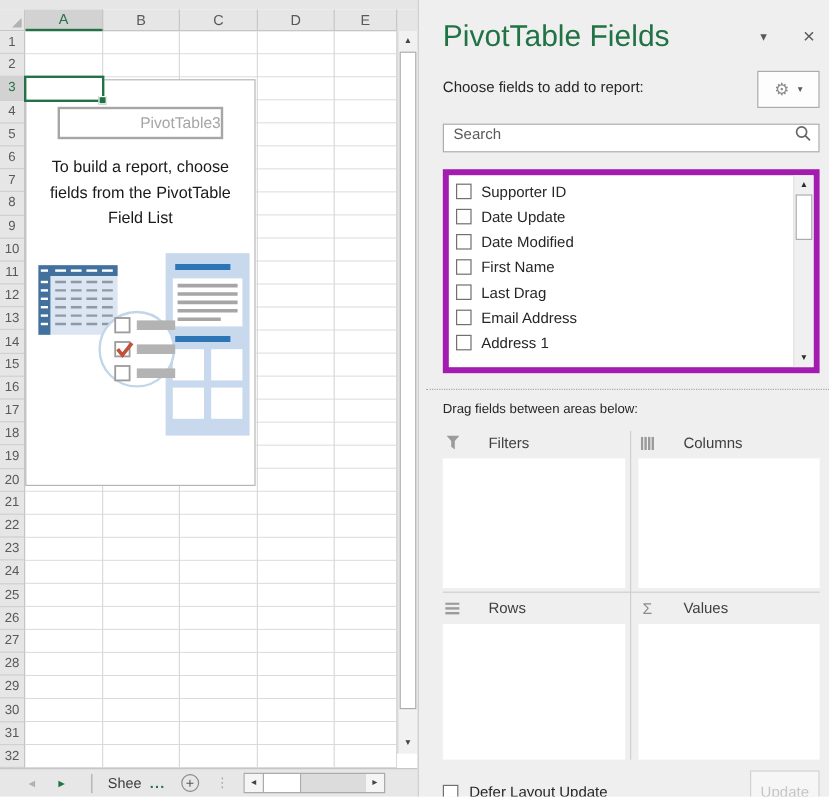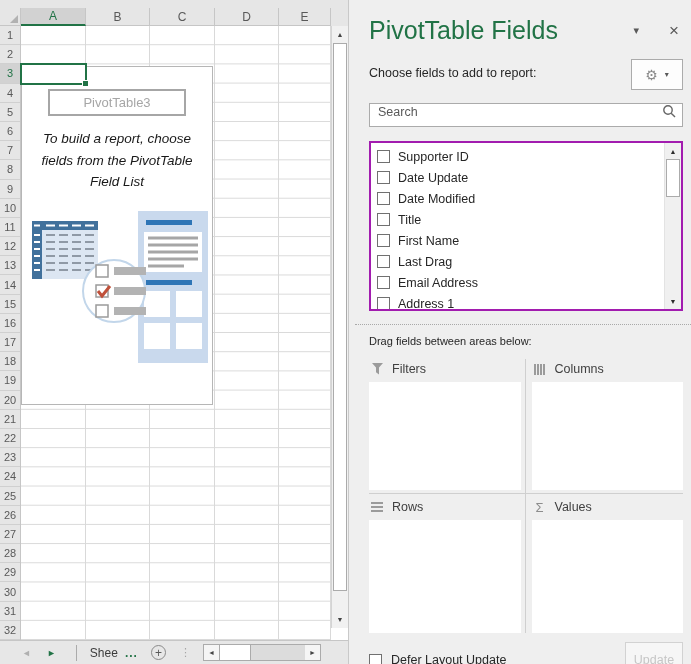--- a/index.html
+++ b/index.html
@@ -28,22 +28,22 @@
   .vscroll{position:absolute;right:0;top:26px;width:17px;height:602px;background:#f1f1f1;border-left:1px solid #d4d4d4;
            box-sizing:border-box;display:flex;flex-direction:column;}
   .s-arrow{height:17px;flex:0 0 auto;display:flex;align-items:center;justify-content:center;font-size:7px;color:#444;}
   .vthumb{margin:0 1px;height:548px;flex:0 0 auto;background:#fff;border:1px solid #ababab;box-sizing:border-box;}
   .s-track{flex:1;}
 
   
   .overlay{position:absolute;left:21px;top:66px;width:192px;height:339px;background:#fff;border:1px solid #b6b6b6;
            box-sizing:border-box;text-align:center;z-index:2;}
   .name-box{width:138px;height:27px;margin:22px auto 0;border:2px solid #a6a6a6;box-sizing:border-box;
-            color:#a6a6a6;font-size:13px;line-height:23px;}
-  .overlay-msg{margin:12px 8px 0;font-size:13.5px;color:#191919;line-height:1.6;font-style:italic;}
+            color:#a6a6a6;font-size:13px;line-height:23px;text-align:right;}
+  .overlay-msg{margin:12px 8px 0;font-size:13.5px;color:#191919;line-height:1.6;}
   .overlay svg{margin-top:16px;}
 
   .selcell{position:absolute;left:20px;top:63px;width:67px;height:22px;border:2px solid #217346;box-sizing:border-box;
            background:#fff;z-index:3;}
   .selcell::after{content:'';position:absolute;right:-4px;bottom:-4px;width:5px;height:5px;background:#217346;border:1px solid #fff;}
 
   
   .tabbar{position:absolute;left:0;top:640px;width:348px;height:24px;background:#e7e7e7;border-top:1px solid #c6c6c6;
           box-sizing:border-box;display:flex;align-items:center;}
   .nav-prev{color:#b0b0b0;font-size:9px;margin-left:22px;}
@@ -70,36 +70,36 @@
   .choose-row{margin-top:14px;display:flex;align-items:flex-start;}
   .choose-label{font-size:12.5px;color:#262626;padding-top:7px;}
   .gear-btn{margin-left:auto;width:52px;height:31px;background:#fdfdfd;border:1px solid #ababab;box-sizing:border-box;
             display:flex;align-items:center;justify-content:center;gap:7px;}
   .gear-glyph{font-size:14px;color:#8a8a8a;font-family:"DejaVu Sans",sans-serif;line-height:1;}
   .sm-chevron{font-size:8px;color:#595959;}
   .search-box{margin-top:13px;height:24px;background:#fff;border:1px solid #ababab;box-sizing:border-box;
               display:flex;align-items:flex-start;padding:0 6px;}
   .search-input{flex:1;border:none;outline:none;background:transparent;font-size:12.5px;color:#444;font-family:inherit;}
   .search-input::placeholder{color:#595959;opacity:1;}
-  .field-list{margin-top:14px;height:170px;background:#fff;border:2px solid #a21caf;box-sizing:border-box;
+  .field-list{margin-top:14px;height:170px;background:#fff;border:5px solid #a21caf;box-sizing:border-box;
               position:relative;overflow:hidden;padding:3px 0 0 6px;}
   .field-item{height:21px;display:flex;align-items:center;gap:8px;}
   .cb{width:13px;height:13px;border:1px solid #707070;background:#fff;box-sizing:border-box;flex:0 0 auto;}
   .f-label{font-size:12.5px;color:#262626;white-space:nowrap;}
   .list-scroll{position:absolute;top:0;right:0;bottom:0;width:17px;background:#f0f0f0;border-left:1px solid #e3e3e3;
                box-sizing:border-box;display:flex;flex-direction:column;}
   .list-scroll .s-arrow{height:16px;color:#2b2b2b;}
   .list-thumb{margin:0 1px;height:38px;background:#fff;border:1px solid #ababab;box-sizing:border-box;flex:0 0 auto;}
   .dotted-sep{margin:13px -8px 0 -14px;border-top:1px dotted #a9a9a9;height:0;}
   .drag-label{margin-top:10px;font-size:11px;color:#262626;}
   .areas-grid{margin-top:12px;display:grid;grid-template-columns:1fr 1fr;column-gap:11px;row-gap:7px;position:relative;}
   .areas-grid::before{content:'';position:absolute;left:calc(50% - 1px);top:0;bottom:0;width:1px;background:#cfcfcf;}
   .areas-grid::after{content:'';position:absolute;left:0;right:0;top:134px;height:1px;background:#cfcfcf;}
   .area{position:relative;z-index:1;}
-  .area-label{height:20px;margin-bottom:3px;display:flex;align-items:center;gap:9px;font-size:12.5px;color:#404040;padding-left:2px;}
+  .area-label{height:20px;margin-bottom:3px;display:flex;align-items:center;gap:24px;font-size:12.5px;color:#404040;padding-left:2px;}
   .a-icon{width:12px;display:flex;align-items:center;justify-content:center;color:#8c8c8c;font-size:13px;}
   .area-box{height:108px;background:#fff;}
   .area:nth-child(n+3) .area-box{height:113px;}
   .defer-row{margin-top:9px;display:flex;align-items:center;}
   .defer-label{margin-left:9px;font-size:12.5px;color:#262626;}
   .update-btn{margin-left:auto;width:58px;height:36px;background:#f6f6f6;border:1px solid #d2d2d2;color:#c6c6c6;
               font-size:12.5px;display:flex;align-items:center;justify-content:center;box-sizing:border-box;}
 </style>
 </head>
 <body>
@@ -284,24 +284,20 @@
           <div class="field-item">
             <span class="cb"></span>
             <span class="f-label">Date Update</span>
           </div>
           <div class="field-item">
             <span class="cb"></span>
             <span class="f-label">Date Modified</span>
           </div>
           <div class="field-item">
             <span class="cb"></span>
-            <span class="f-label">Title</span>
-          </div>
-          <div class="field-item">
-            <span class="cb"></span>
             <span class="f-label">First Name</span>
           </div>
           <div class="field-item">
             <span class="cb"></span>
             <span class="f-label">Last Drag</span>
           </div>
           <div class="field-item">
             <span class="cb"></span>
             <span class="f-label">Email Address</span>
           </div>

